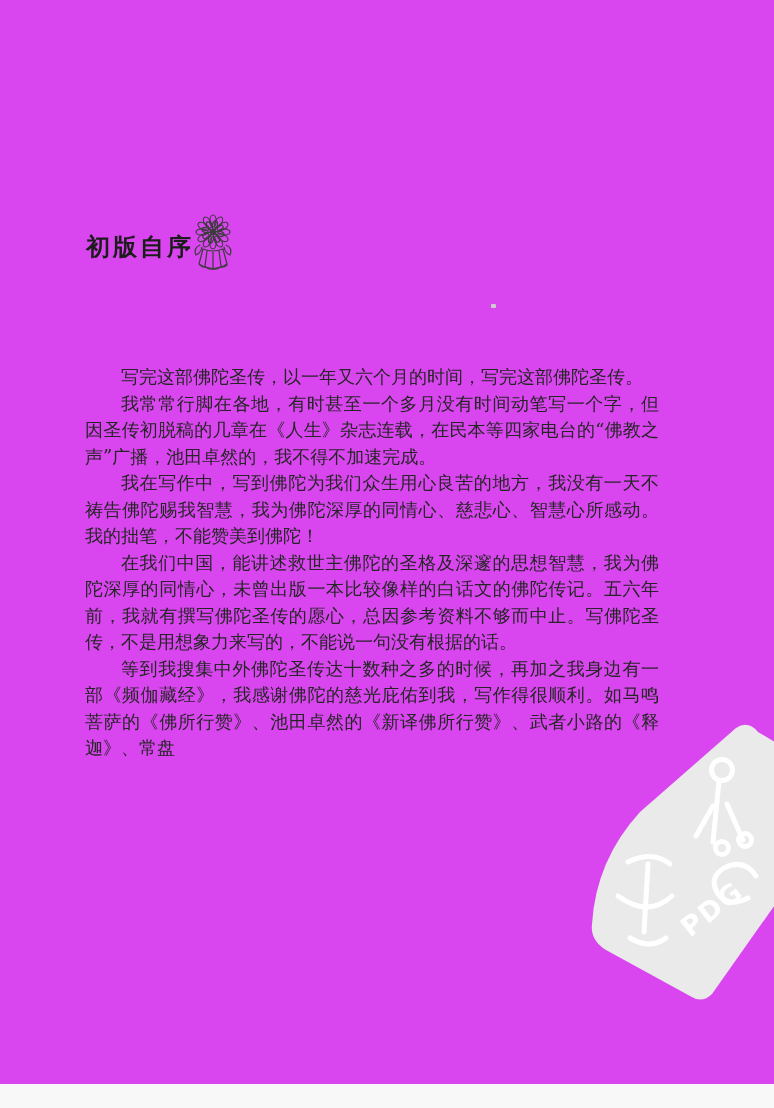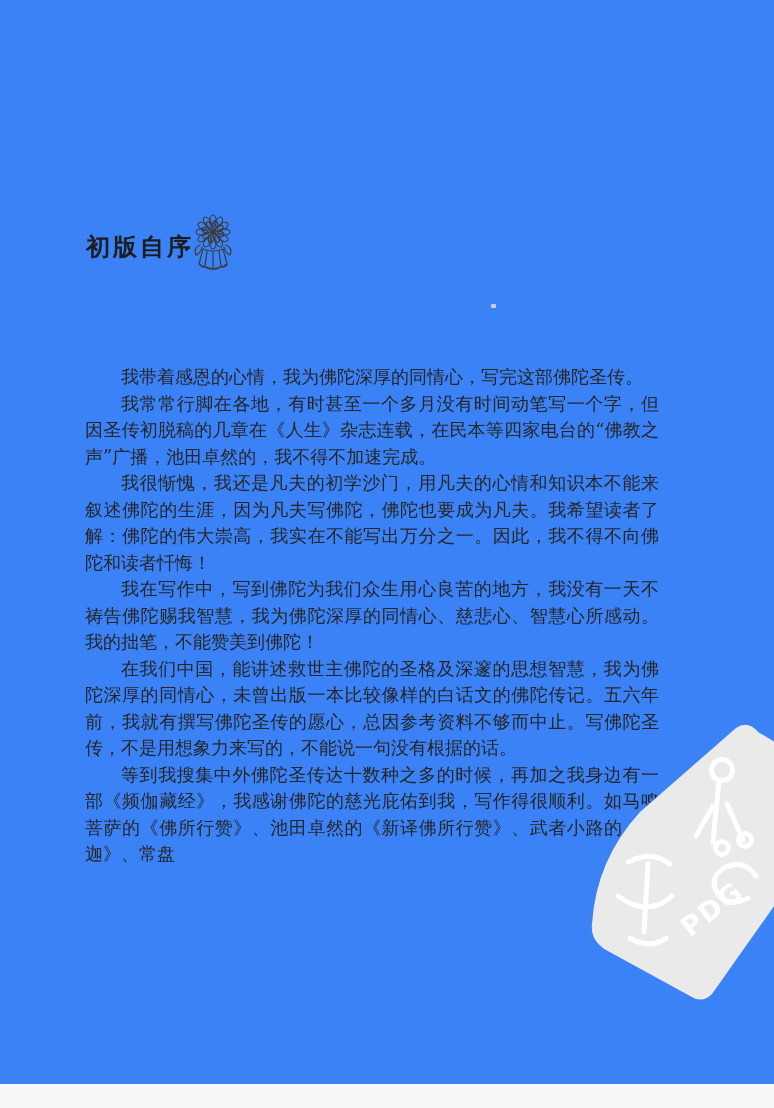--- a/index.html
+++ b/index.html
@@ -1,20 +1,20 @@
 <!DOCTYPE html>
 <html><head>
 <meta charset="utf-8">
 <style>
   html, body { margin: 0; padding: 0; background: #ffffff; }
   .page {
     position: relative;
     width: 774px;
     height: 1108px;
-    background: #3b82f6;
+    background: #d946ef;
     overflow: hidden;
     font-family: "DejaVu Serif", "Liberation Serif", serif;
   }
   .page-title {
     position: absolute;
     left: 86px;
     top: 231px;
     font-size: 24px;
     font-weight: 600;
     letter-spacing: 3px;
@@ -112,23 +112,22 @@
       <path d="M19 39 L 17 54"></path>
       <path d="M25 40 L 25 57"></path>
       <path d="M31 39 L 33 54"></path>
       <path d="M12 53 q 3 3 6 2 q 3 3 7 2 q 4 1 7 -2 q 4 1 7 -2"></path>
     </g>
   </svg>
 
   <div class="scan-speck"></div>
 
   <div class="content">
-    <p>我带着感恩的心情，我为佛陀深厚的同情心，写完这部佛陀圣传。</p>
+    <p>写完这部佛陀圣传，以一年又六个月的时间，写完这部佛陀圣传。</p>
     <p>我常常行脚在各地，有时甚至一个多月没有时间动笔写一个字，但因圣传初脱稿的几章在《人生》杂志连载，在民本等四家电台的“佛教之声”广播，池田卓然的，我不得不加速完成。</p>
-    <p>我很惭愧，我还是凡夫的初学沙门，用凡夫的心情和知识本不能来叙述佛陀的生涯，因为凡夫写佛陀，佛陀也要成为凡夫。我希望读者了解：佛陀的伟大崇高，我实在不能写出万分之一。因此，我不得不向佛陀和读者忏悔！</p>
     <p>我在写作中，写到佛陀为我们众生用心良苦的地方，我没有一天不祷告佛陀赐我智慧，我为佛陀深厚的同情心、慈悲心、智慧心所感动。我的拙笔，不能赞美到佛陀！</p>
     <p>在我们中国，能讲述救世主佛陀的圣格及深邃的思想智慧，我为佛陀深厚的同情心，未曾出版一本比较像样的白话文的佛陀传记。五六年前，我就有撰写佛陀圣传的愿心，总因参考资料不够而中止。写佛陀圣传，不是用想象力来写的，不能说一句没有根据的话。</p>
     <p>等到我搜集中外佛陀圣传达十数种之多的时候，再加之我身边有一部《频伽藏经》，我感谢佛陀的慈光庇佑到我，写作得很顺利。如马鸣菩萨的《佛所行赞》、池田卓然的《新译佛所行赞》、武者小路的《释迦》、常盘</p>
   </div>
 
   <svg class="watermark" viewBox="578 695 196 320" aria-hidden="true">
 
     <path d="M 736 728
              Q 748 720 758 732
              L 856 790

